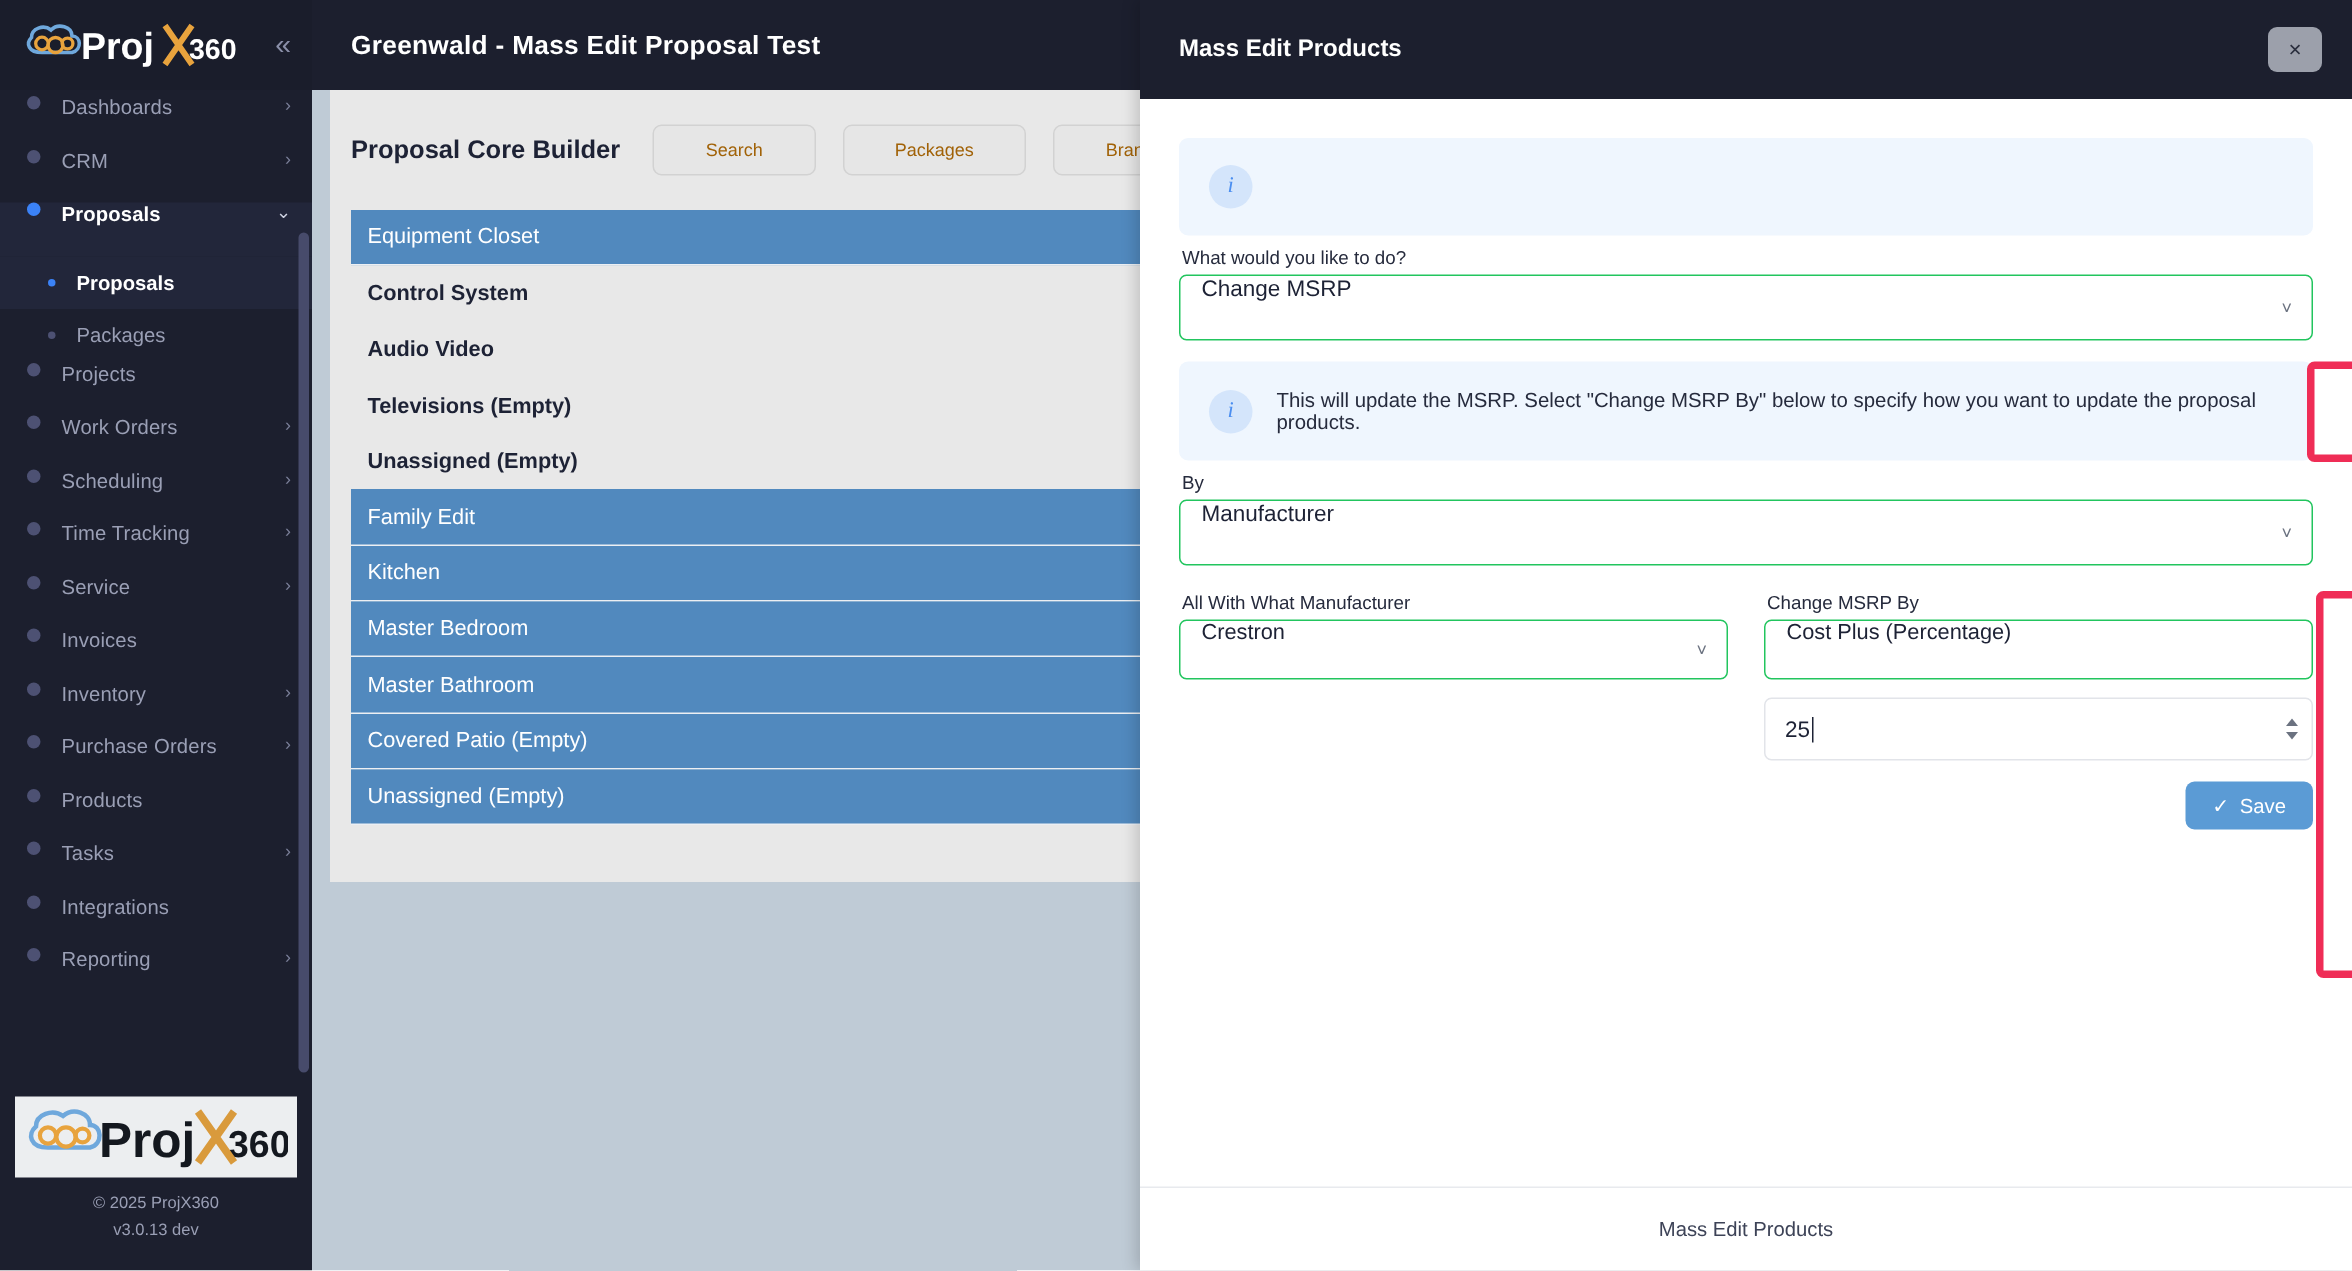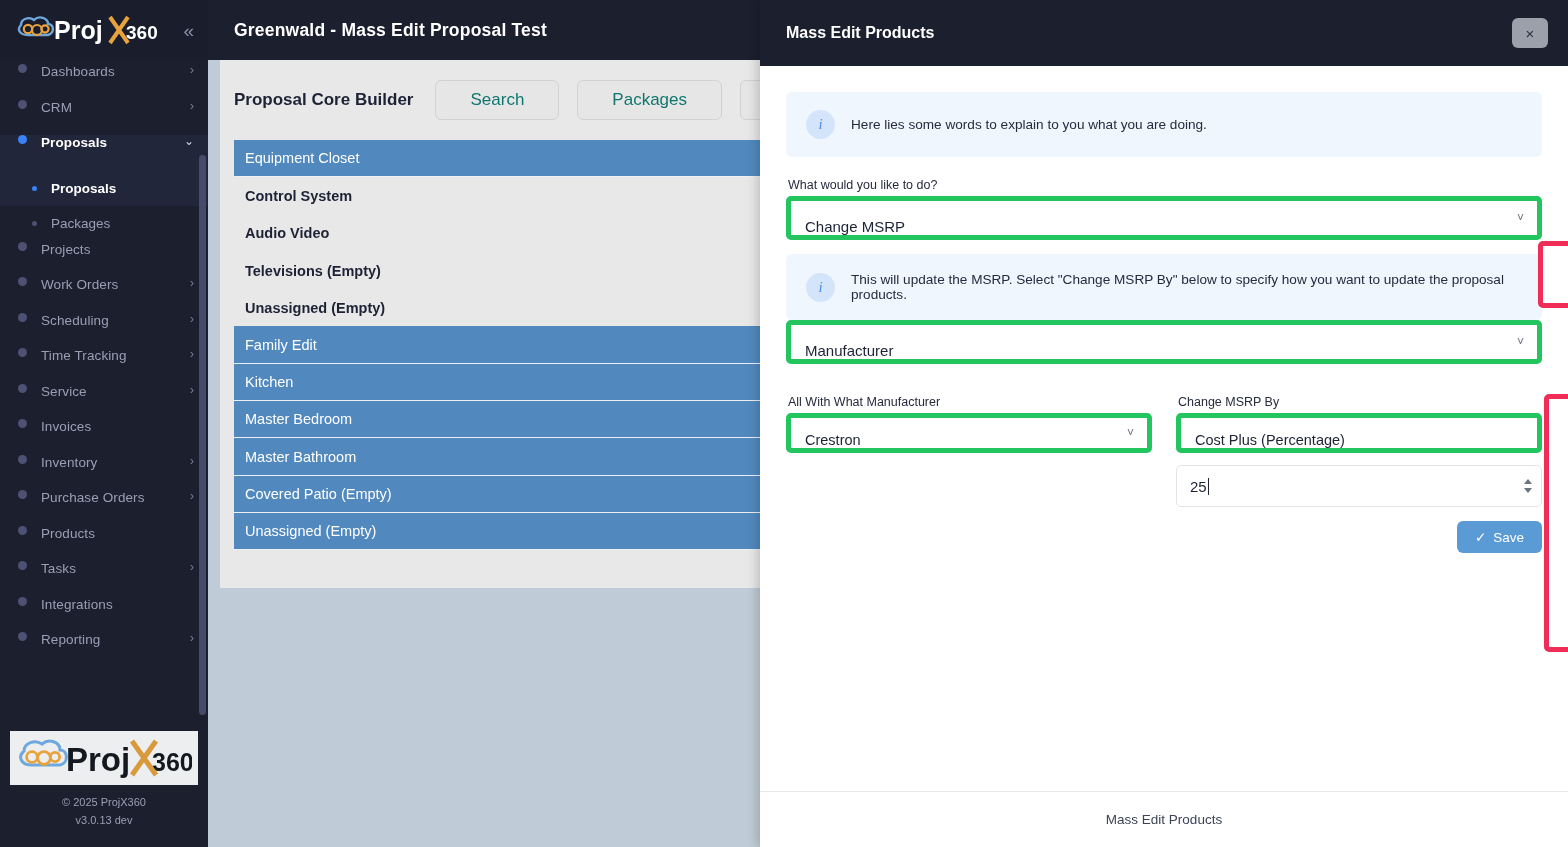--- a/index.html
+++ b/index.html
@@ -122,22 +122,22 @@
     padding-left: 14px; gap: 18px;
   }
   .toolbar .pcb {
     font-size: 17px; font-weight: bold; color: #1d2235;
     margin-right: 4px; white-space: nowrap;
   }
   .tb-btn {
     background: #e6e6e6;
     border: 1px solid #d2d2d2;
     border-radius: 6px;
-    color: #0f766e;
-    font-size: 17px;
+    color: #a16207;
+    font-size: 12px;
     padding: 9px 34px;
     cursor: pointer;
     white-space: nowrap;
     font-family: "Liberation Sans", sans-serif;
   }
   .room-list { padding-left: 14px; padding-right: 0; }
   .room-row {
     height: 37.3px;
     display: flex; align-items: center;
     padding-left: 11px;
@@ -187,29 +187,29 @@
     width: 29px; height: 29px; border-radius: 50%;
     background: #d4e5fb; color: #4b8ef0;
     display: flex; align-items: center; justify-content: center;
     font-size: 15px; font-style: italic; font-family: "Liberation Serif", serif;
     flex: 0 0 auto;
   }
   .info-txt { font-size: 13.6px; color: #262b3d; }
 
   .fld-label {
     font-size: 12.5px; color: #262b3d;
-    margin: 21px 0 4px 2px;
+    margin: 8px 0 4px 2px;
   }
   .sel-box {
     position: relative;
     background: #ffffff;
-    border: 5px solid #22c55e;
+    border: 1px solid #22c55e;
     border-radius: 5px;
     height: 44px;
-    display: flex; align-items: flex-end;
+    display: flex; align-items: flex-start;
     padding: 0 34px 0 14px;
     font-size: 15px; color: #1d2235;
     cursor: pointer;
   }
   .sel-box .chev {
     position: absolute; right: 13px; top: 50%;
     transform: translateY(-50%);
     font-size: 12px; color: #6b7280;
   }
   .sel-box.sm { height: 40px; font-size: 14.5px; }
@@ -466,34 +466,34 @@
   <div id="modal">
     <div class="modal-head">
       <span class="mtitle">Mass Edit Products</span>
       <button class="close-btn">×</button>
     </div>
 
     <div class="modal-body">
 
       <div class="info-bar">
         <span class="info-ico">i</span>
-        <span class="info-txt">Here lies some words to explain to you what you are doing.</span>
       </div>
 
       <div class="fld-label">What would you like to do?</div>
       <div class="sel-box">
         <span>Change MSRP</span>
         <span class="chev">˅</span>
       </div>
 
       <div class="info-bar" style="margin-top:14px;">
         <span class="info-ico">i</span>
         <span class="info-txt">This will update the MSRP. Select "Change MSRP By" below to specify how you want to update the proposal products.</span>
       </div>
 
+      <div class="fld-label">By</div>
       <div class="sel-box">
         <span>Manufacturer</span>
         <span class="chev">˅</span>
       </div>
 
       <div class="by-grid">
         <div class="by-col">
           <div class="fld-label">All With What Manufacturer</div>
           <div class="sel-box sm">
             <span>Crestron</span>

